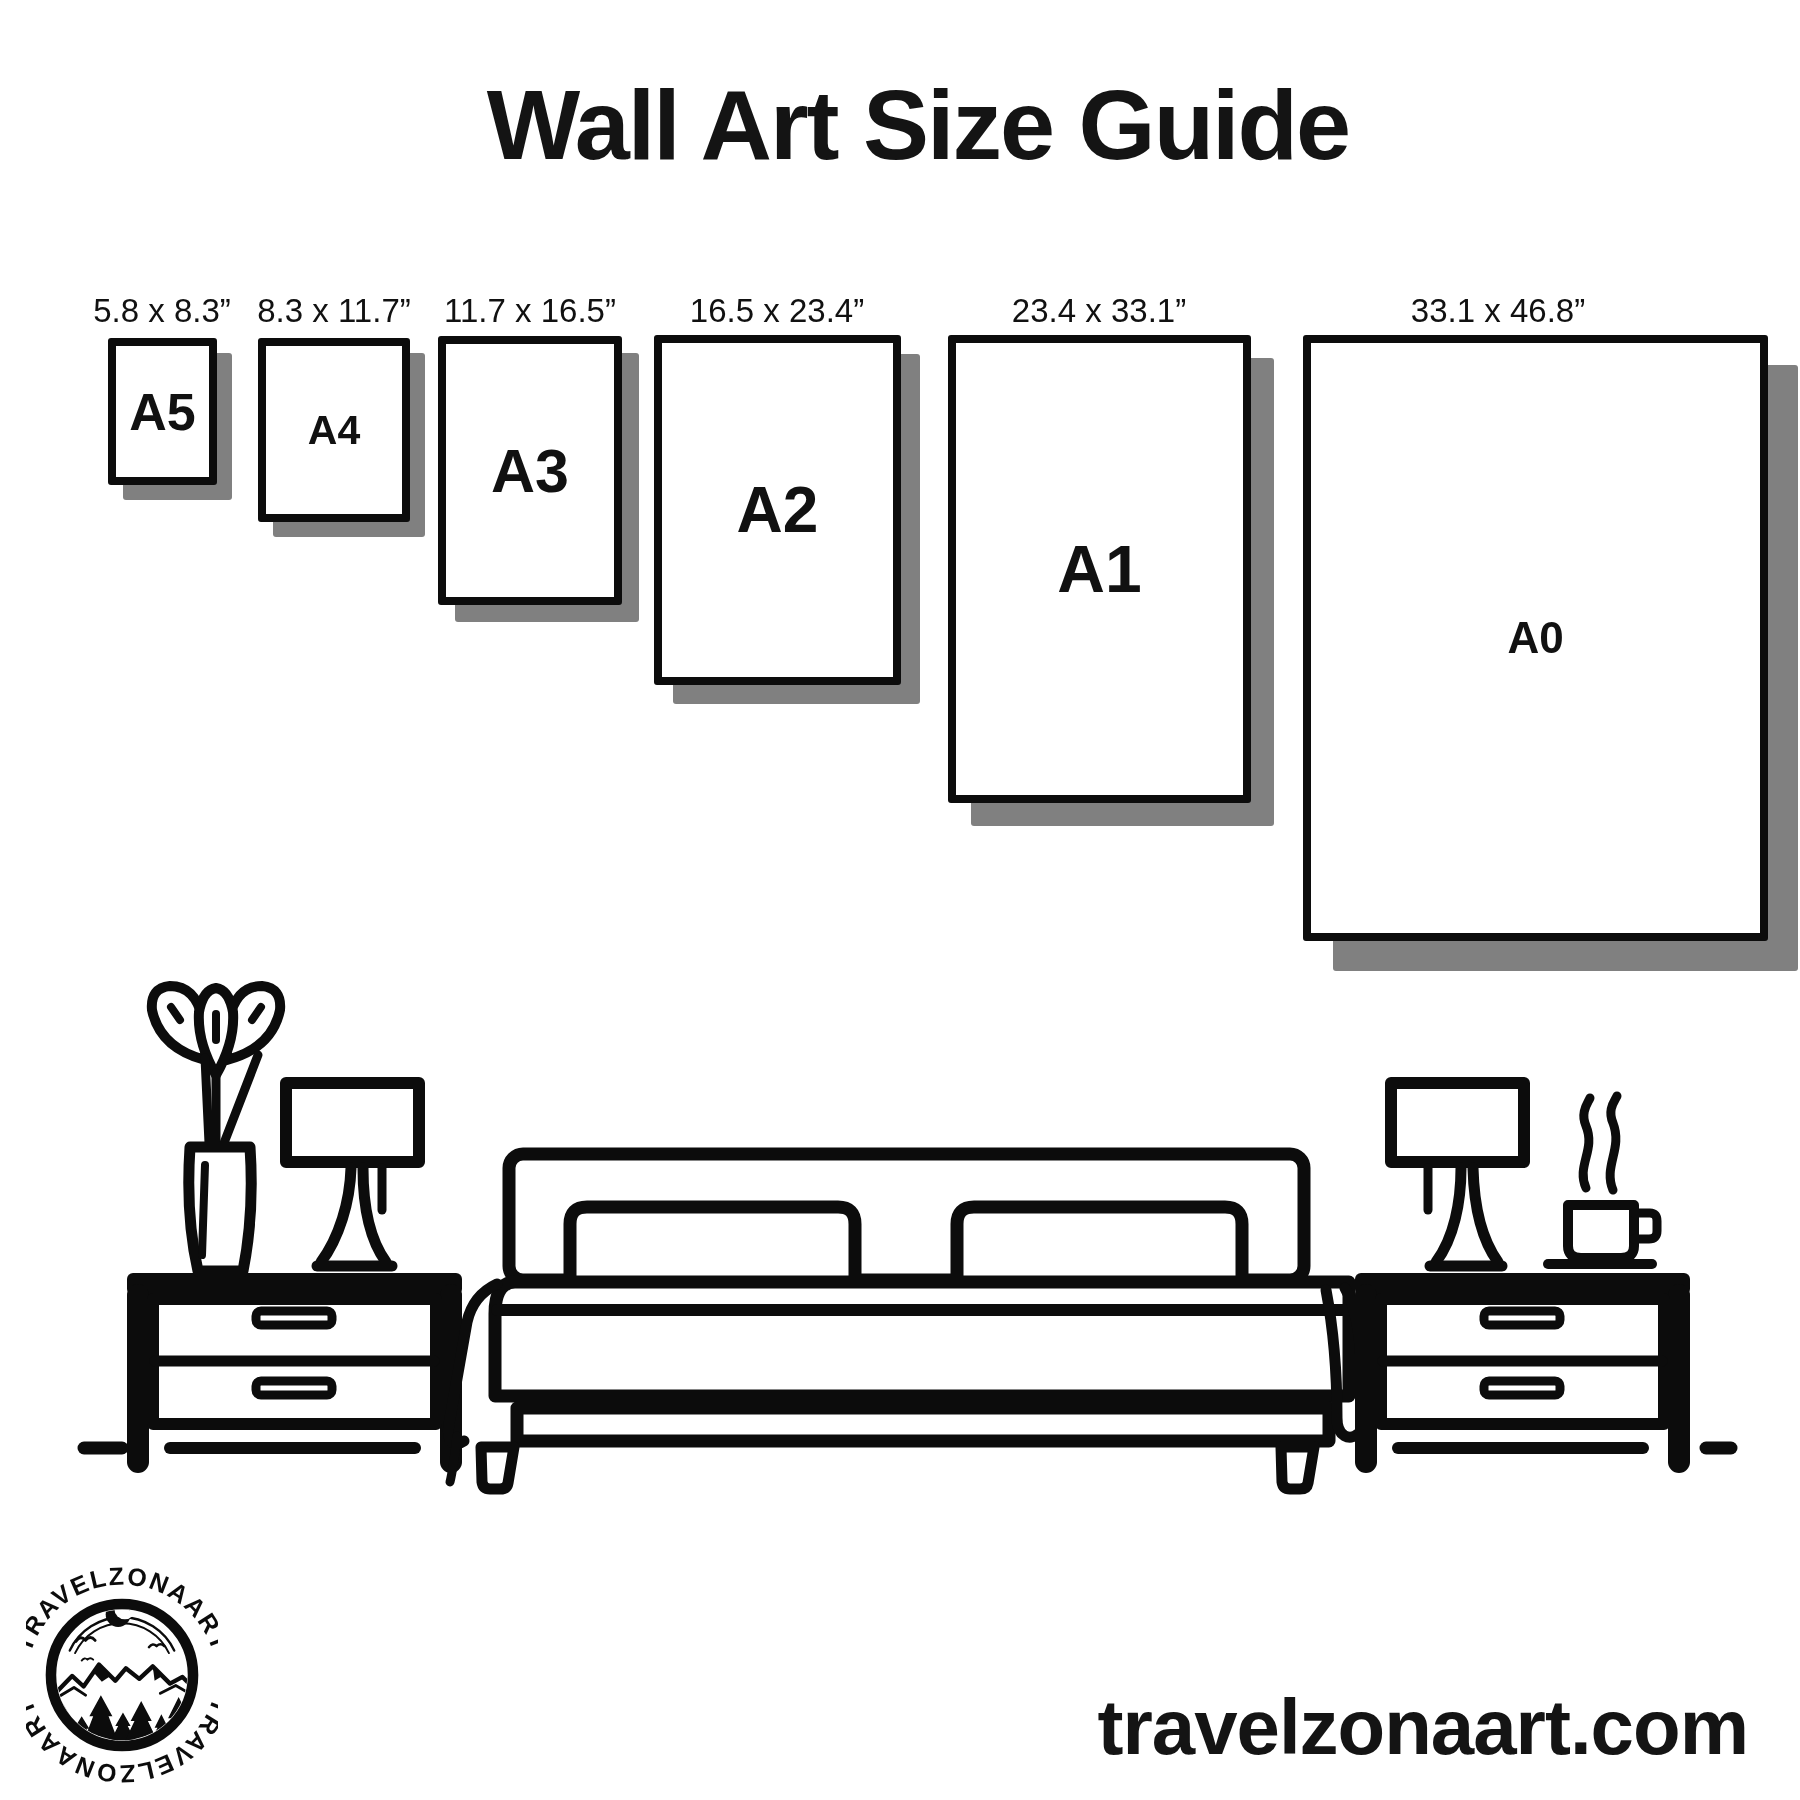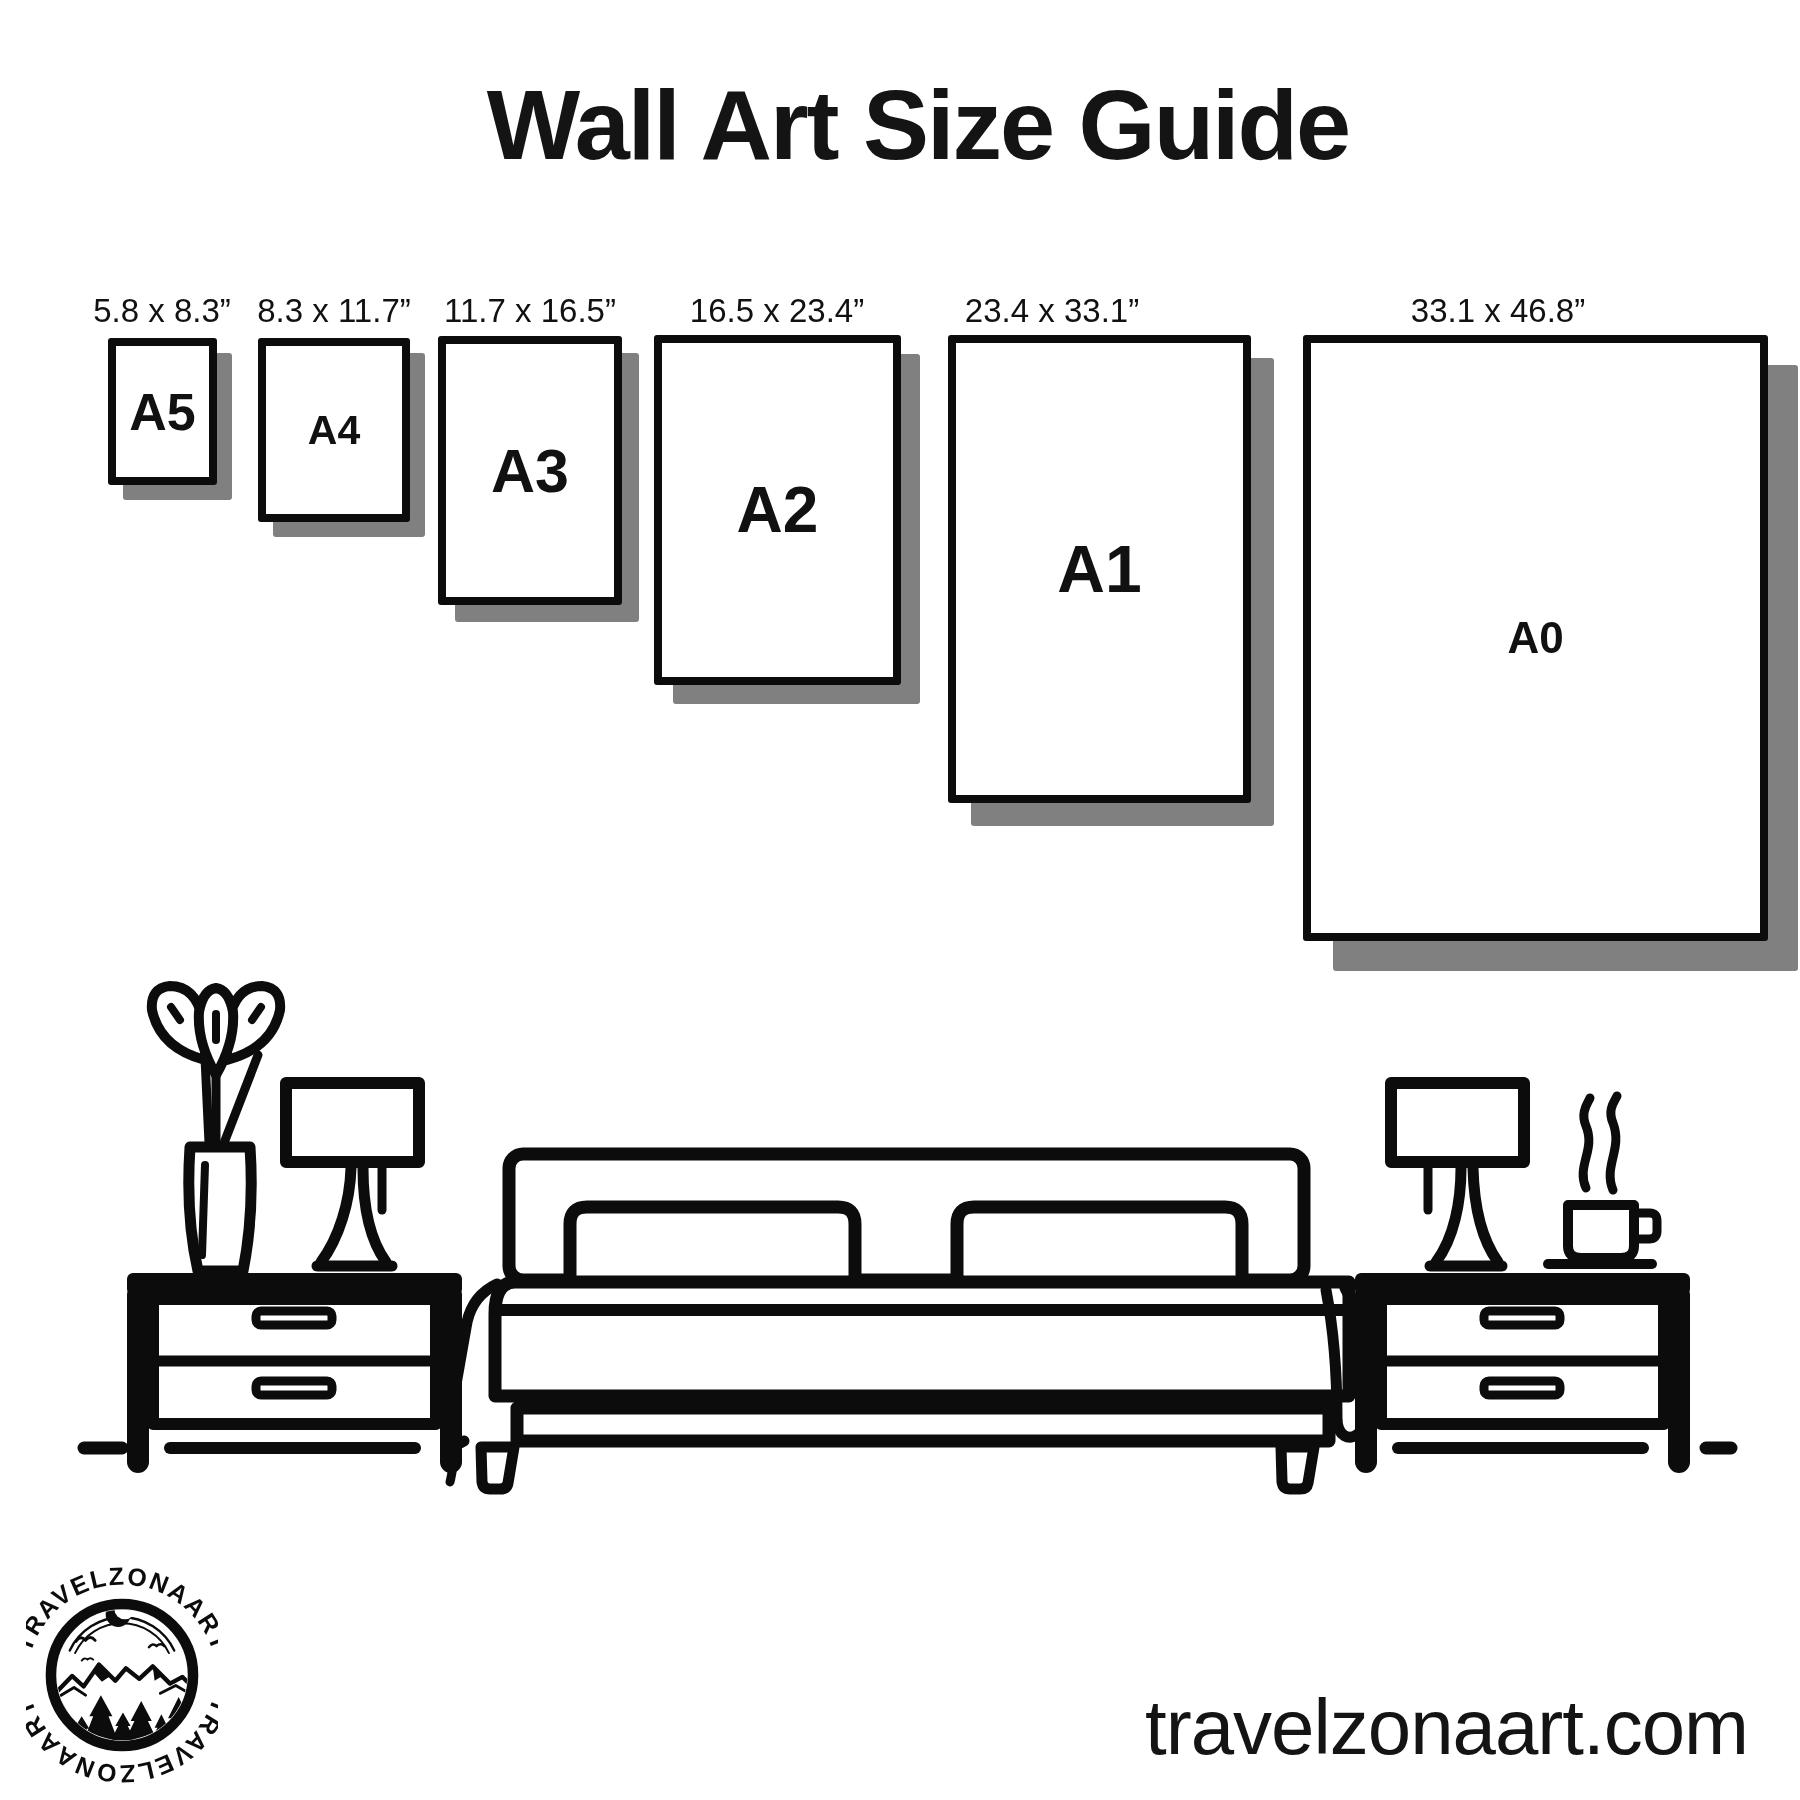--- a/index.html
+++ b/index.html
@@ -5,37 +5,37 @@
   html,body{margin:0;padding:0;background:#fff;}
   .stage{position:relative;width:1800px;height:1800px;background:#ffffff;overflow:hidden;
          font-family:"Liberation Sans",sans-serif;color:#141414;}
   .title{position:absolute;left:0;right:0;top:68px;text-align:center;
          font-size:99px;font-weight:800;letter-spacing:-2px;color:#141414;padding-left:36px;}
   .dims{position:absolute;transform:translateX(-50%);font-size:33px;font-weight:normal;
         white-space:nowrap;color:#111;top:292px;}
   .frame{position:absolute;box-sizing:border-box;background:#fff;border:8px solid #0c0c0c;
          border-radius:3px;display:flex;align-items:center;justify-content:center;
          font-weight:bold;color:#111;}
-  .website{position:absolute;right:52px;top:1682px;font-size:78px;font-weight:400;
+  .website{position:absolute;right:52px;top:1682px;font-size:78px;font-weight:700;
            letter-spacing:-1px;color:#141414;}
   .scene{position:absolute;left:0;top:980px;width:1800px;height:520px;}
   .logo{position:absolute;left:26px;top:1552px;width:192px;height:246px;}
 </style>
 </head>
 <body>
 
 <div class="stage">
 
   <div class="title">Wall Art Size Guide</div>
 
   <div class="dims" style="left:162px">5.8 x 8.3”</div>
   <div class="dims" style="left:334px">8.3 x 11.7”</div>
   <div class="dims" style="left:530px">11.7 x 16.5”</div>
   <div class="dims" style="left:777px">16.5 x 23.4”</div>
-  <div class="dims" style="left:1052px">23.4 x 33.1”</div>
+  <div class="dims" style="left:1099px">23.4 x 33.1”</div>
   <div class="dims" style="left:1498px">33.1 x 46.8”</div>
 
   <div class="frame" style="left:108px;top:338px;width:109px;height:147px;font-size:52px;box-shadow:15px 15px 0 #808080">
     <span>A5</span>
   </div>
   <div class="frame" style="left:258px;top:338px;width:152px;height:184px;font-size:41px;box-shadow:15px 15px 0 #808080">
     <span>A4</span>
   </div>
   <div class="frame" style="left:438px;top:336px;width:184px;height:269px;font-size:61px;box-shadow:17px 17px 0 #808080">
     <span>A3</span>

